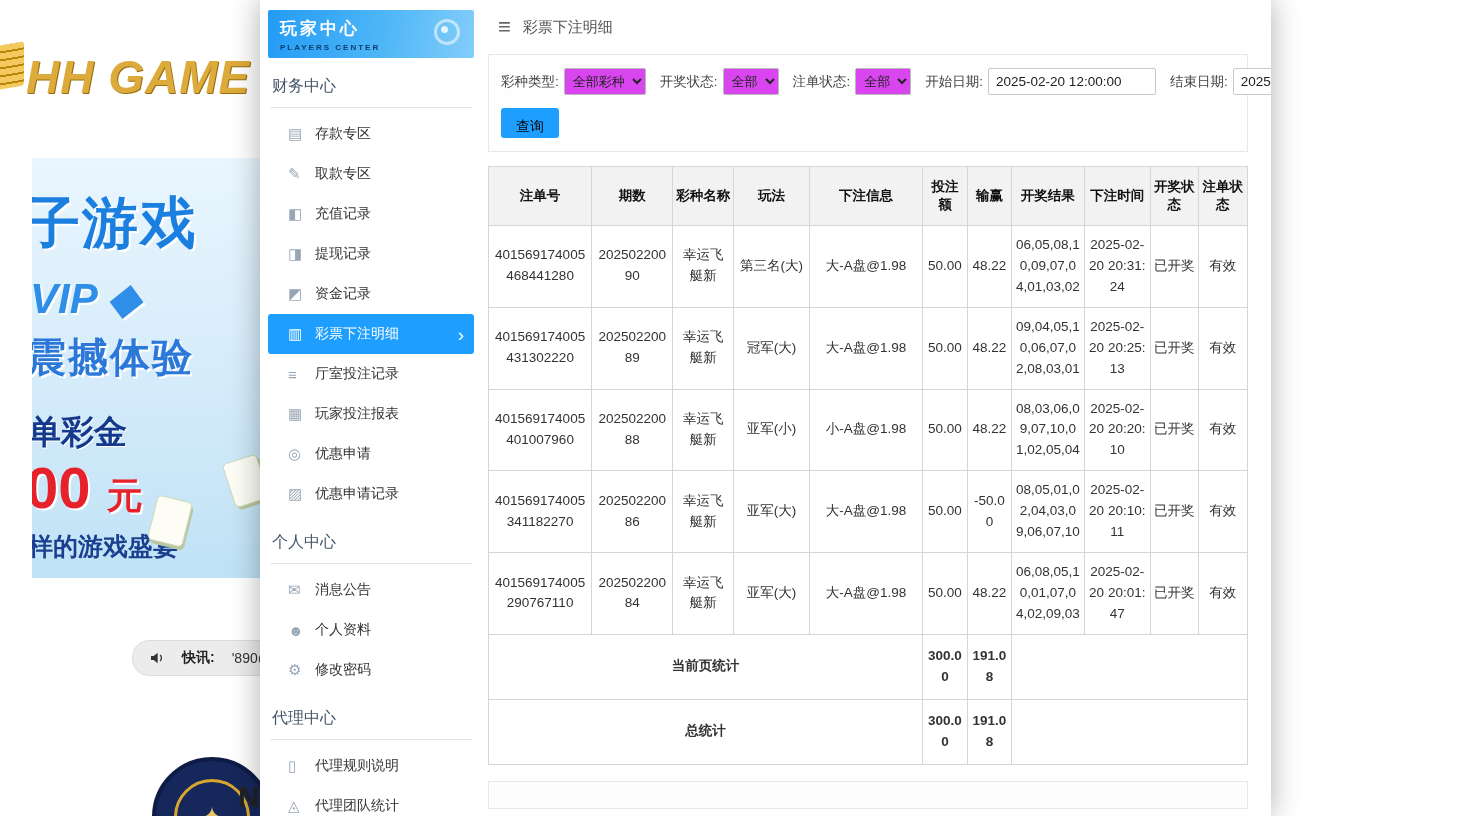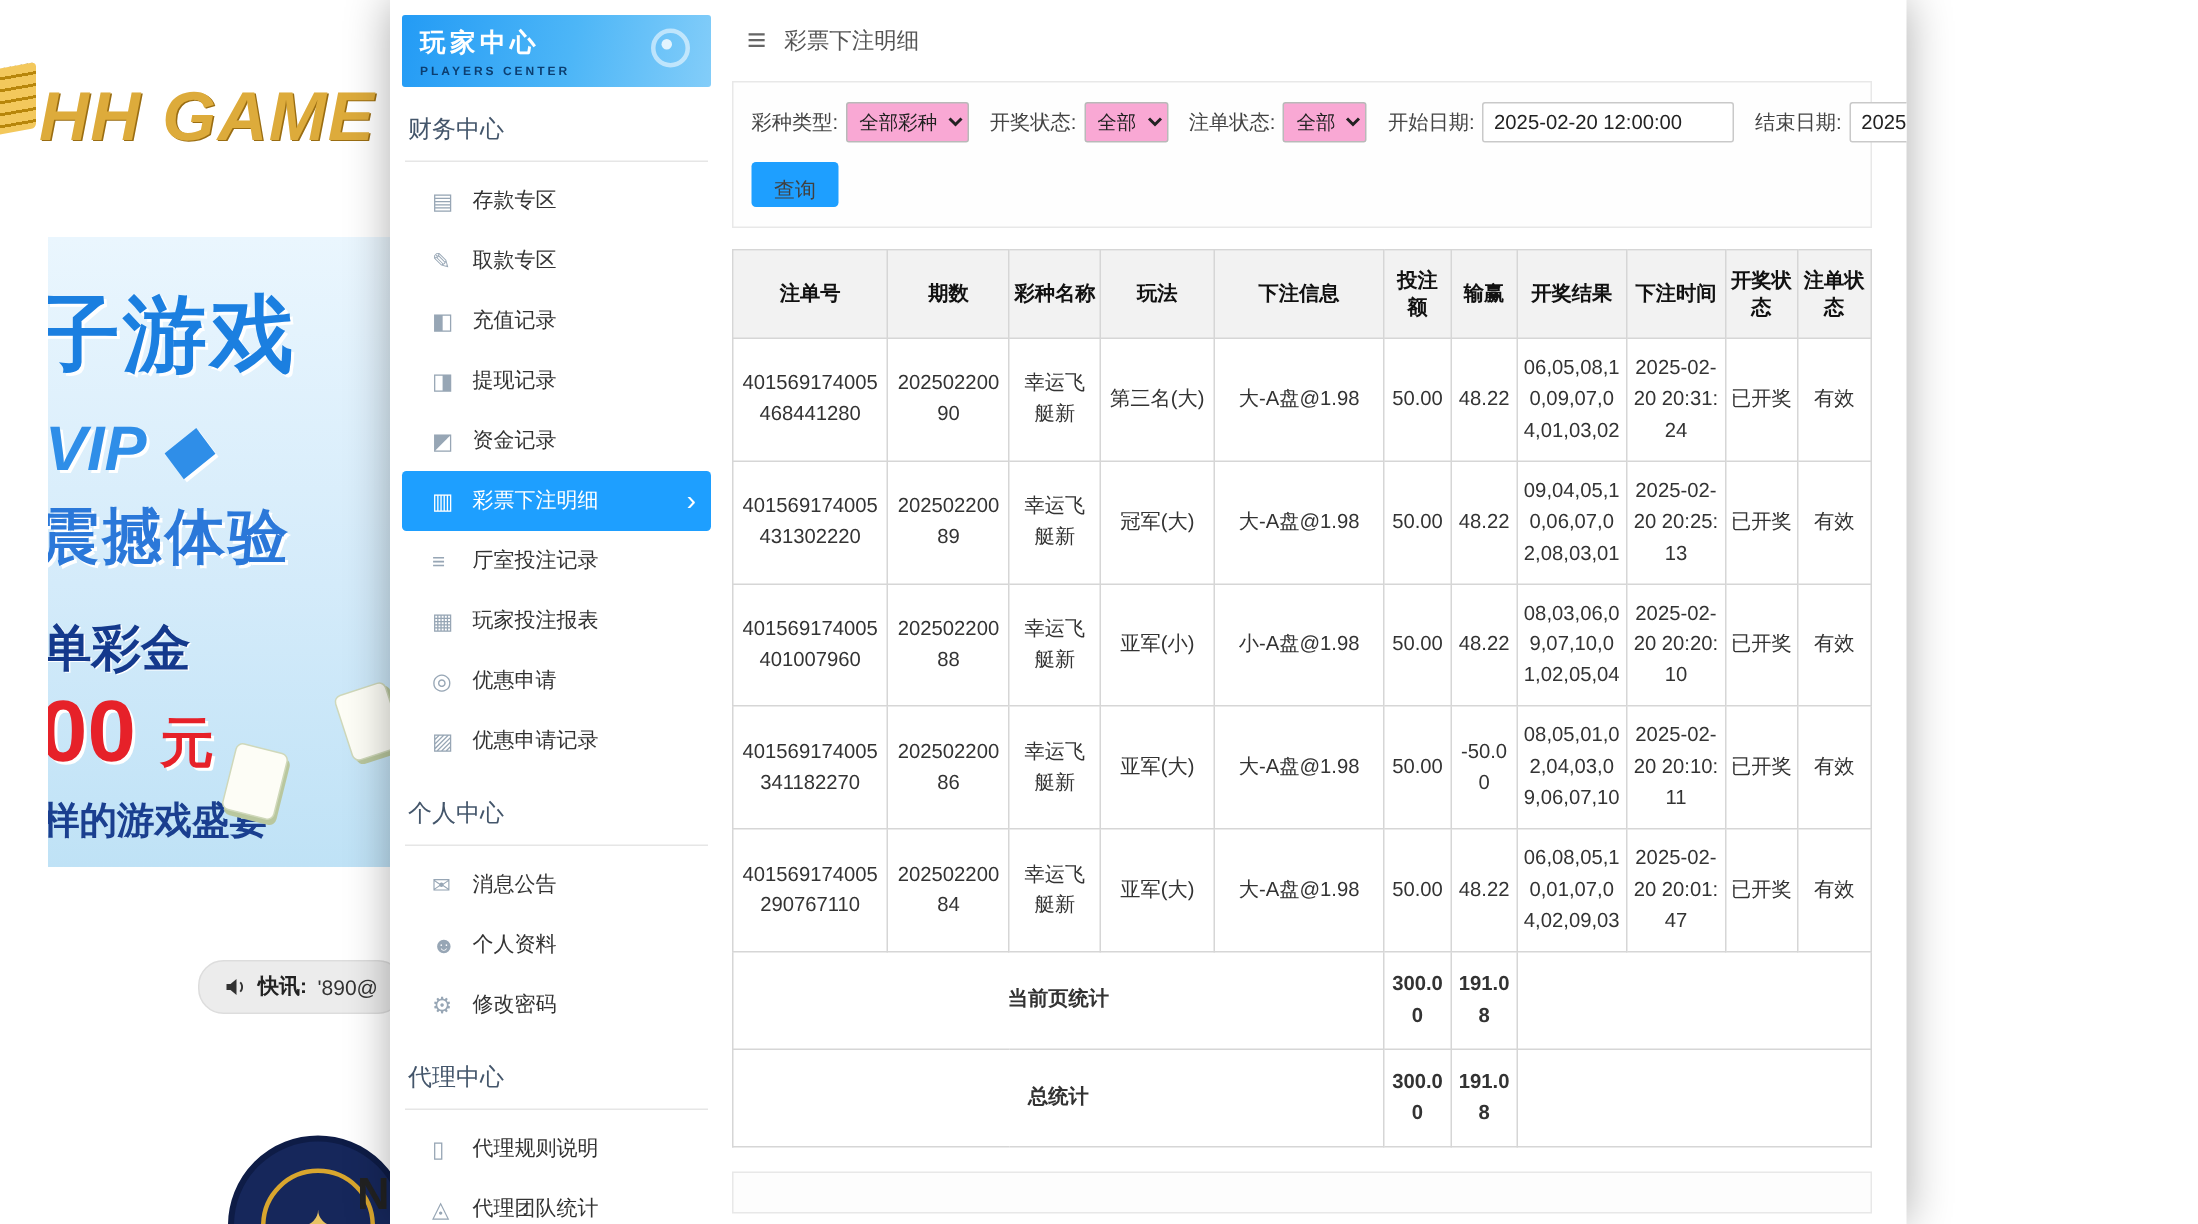--- a/index.html
+++ b/index.html
@@ -19,21 +19,21 @@
   .bl2{top:116px;left:-2px;font-size:42px;font-style:italic;color:#2f8ee8;text-shadow:2px 2px 0 #fff;}
   .bl3{top:172px;left:-6px;font-size:40px;color:#2b78d9;text-shadow:2px 2px 0 #fff;letter-spacing:2px;}
   .bl4{top:252px;left:-4px;font-size:33px;color:#14398c;text-shadow:1px 1px 0 #fff;}
   .bl5{top:296px;left:-6px;font-size:58px;color:#e62129;text-shadow:2px 2px 0 #fff;}
   .bl5 .yuan{font-size:36px;}
   .bl6{top:372px;left:-4px;font-size:25px;color:#1a3f8f;font-weight:700;}
   .tile{position:absolute;width:34px;height:44px;background:#fdfdf6;border:1px solid #cfd8ba;border-radius:5px;
     box-shadow:2px 3px 0 #b9c79e;}
   .tile1{top:340px;left:120px;transform:rotate(14deg);}
   .tile2{top:300px;left:196px;transform:rotate(-18deg);}
-  .marquee{position:absolute;top:640px;left:132px;height:34px;display:flex;align-items:center;gap:7px;
+  .marquee{position:absolute;top:640px;left:132px;height:34px;display:flex;align-items:center;gap:17px;
     background:#ececec;border:1px solid #ddd;border-radius:17px;padding:0 16px;white-space:nowrap;}
   .marquee .mlabel{font-weight:700;color:#222;font-size:14px;}
   .marquee .mtext{color:#333;font-size:14px;}
   .emblem{position:absolute;top:757px;left:152px;width:112px;height:112px;border-radius:50%;
     background:#16275b;border:4px solid #0e1c46;display:flex;align-items:center;justify-content:center;}
   .emblem-inner{width:70px;height:70px;border-radius:50%;border:3px solid #d9a62e;display:flex;align-items:center;justify-content:center;
     color:#e7c363;font-size:28px;}
   .badge-text{position:absolute;top:780px;left:238px;font-size:30px;font-weight:800;color:#222;}
 
   
@@ -60,28 +60,28 @@
 
   
   .main{position:absolute;left:222px;top:0;right:0;bottom:0;padding:0 23px 0 6px;box-sizing:border-box;overflow:hidden;}
   .main-header{height:54px;display:flex;align-items:center;gap:12px;padding-left:10px;}
   .burger{font-size:22px;color:#666;line-height:1;}
   .main-title{font-size:15px;color:#555;}
   .filter-card{border:1px solid #e8e8e8;background:#fefefe;padding:13px 12px;}
   .filter-row{display:flex;align-items:center;font-size:13.5px;color:#444;white-space:nowrap;}
   .flabel{margin:0 5px 0 14px;}
   .flabel.first{margin-left:0;}
-  select{height:27px;border:1px solid #b9b9b9;border-radius:2px;background:#f9a8d4;font-size:13px;padding:0 4px;
+  select{height:27px;border:1px solid #b9b9b9;border-radius:2px;background:#d946ef;font-size:13px;padding:0 4px;
     font-family:inherit;color:#222;}
   .sel-type{width:118px;}
   .sel-sm{width:64px;}
   .sel-xs{width:56px;}
   input.date{width:152px;height:23px;border:1px solid #c9c9c9;border-radius:2px;font-size:13.5px;padding:1px 7px;
     color:#222;font-family:inherit;}
-  .btn-search{margin-top:13px;background:#1E9FFF;color:#404040;border:none;border-radius:3px;height:30px;
+  .btn-search{margin-top:13px;background:#1E9FFF;color:#000000;border:none;border-radius:3px;height:30px;
     padding:10px 15px;font-size:14px;cursor:pointer;font-family:Liberation Sans, sans-serif;}
 
   table.bets{width:100%;border-collapse:collapse;margin-top:14px;table-layout:fixed;}
   .bets th,.bets td{border:1px solid #d6d6d6;text-align:center;word-break:break-all;}
   .bets th{background:#f2f2f2;font-size:13.5px;color:#111;padding:11px 2px;font-weight:700;}
   .bets td{font-size:13.5px;color:#333;padding:9px 3px;line-height:1.55;background:#fff;}
   .bets tr.sum td{padding:11px 3px;font-weight:bold;}
 
   .pager{margin-top:16px;border:1px solid #e8e8e8;background:#fdfdfd;padding:13px 12px;display:flex;
     justify-content:space-between;align-items:center;font-size:13.5px;color:#333;}

